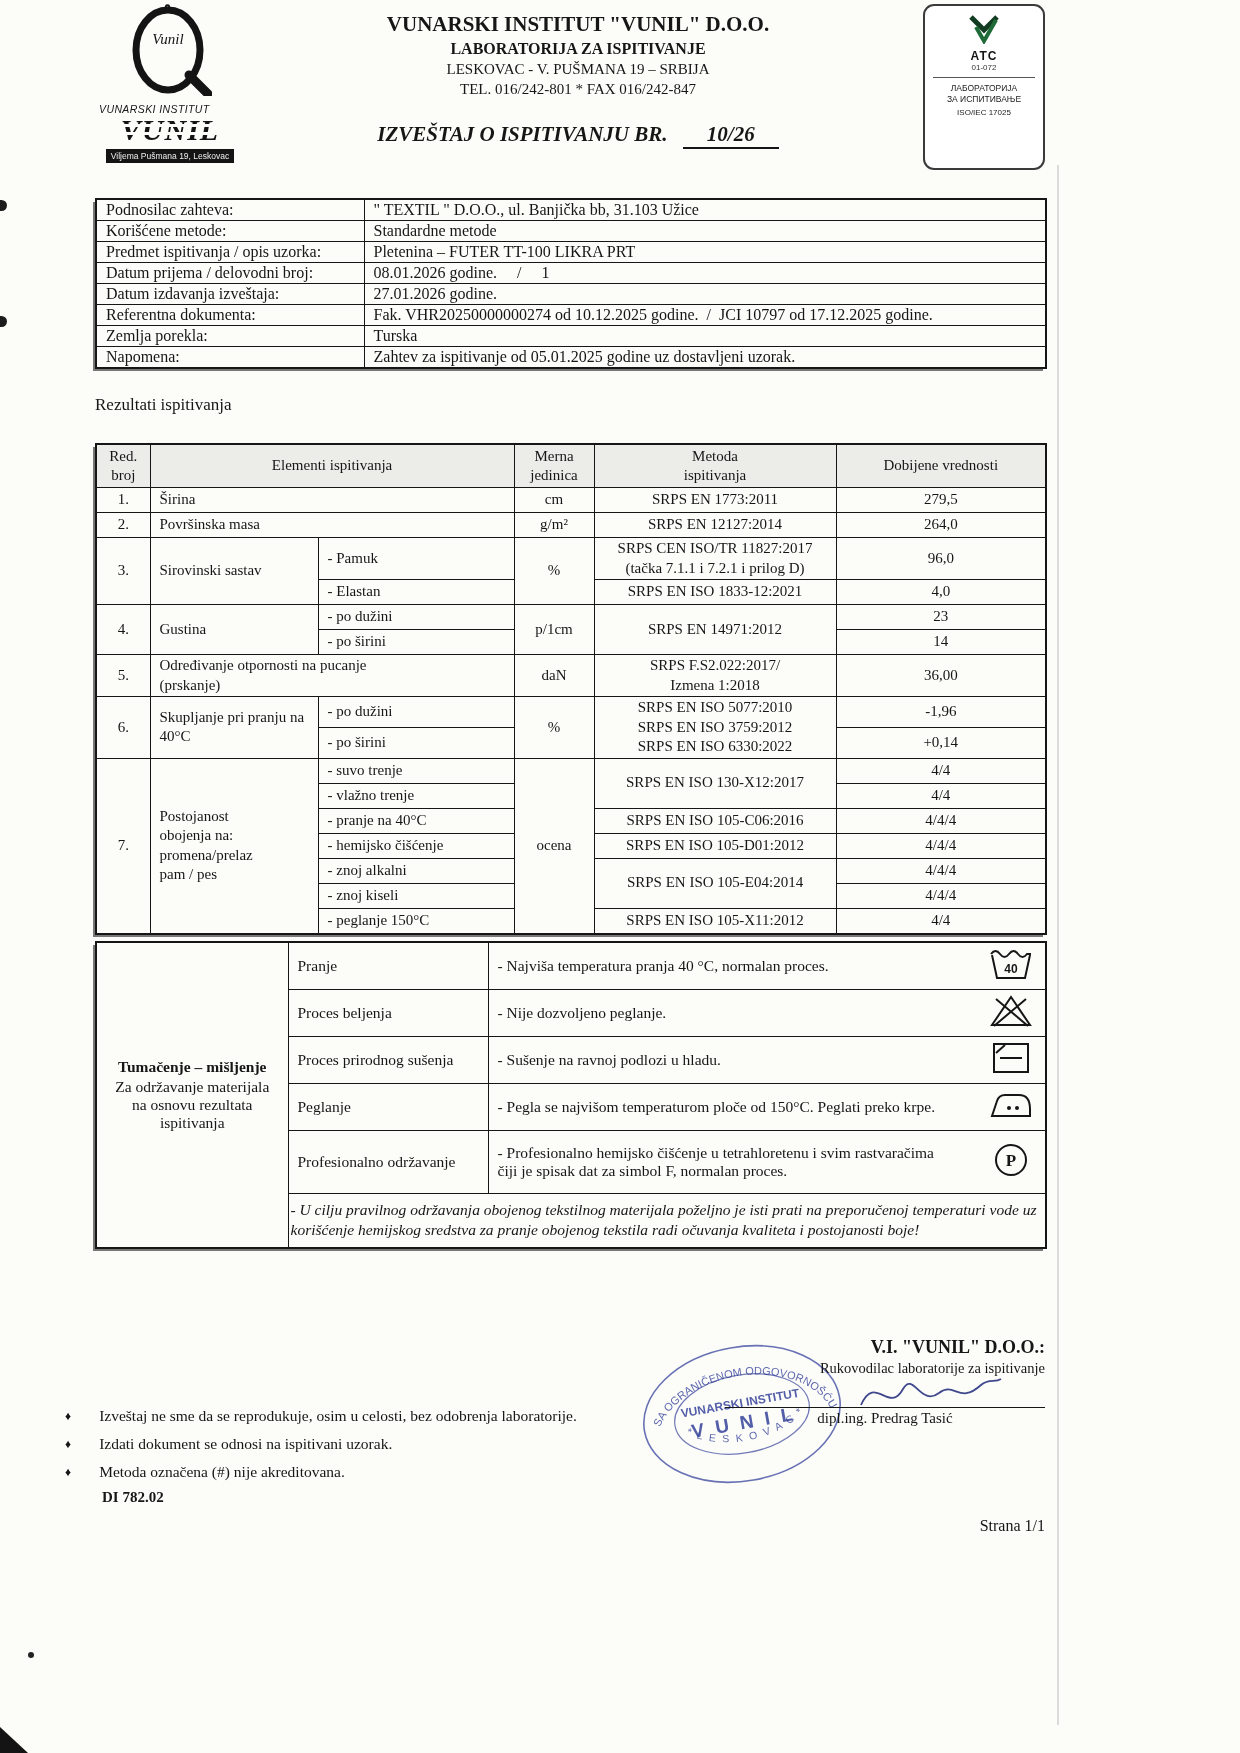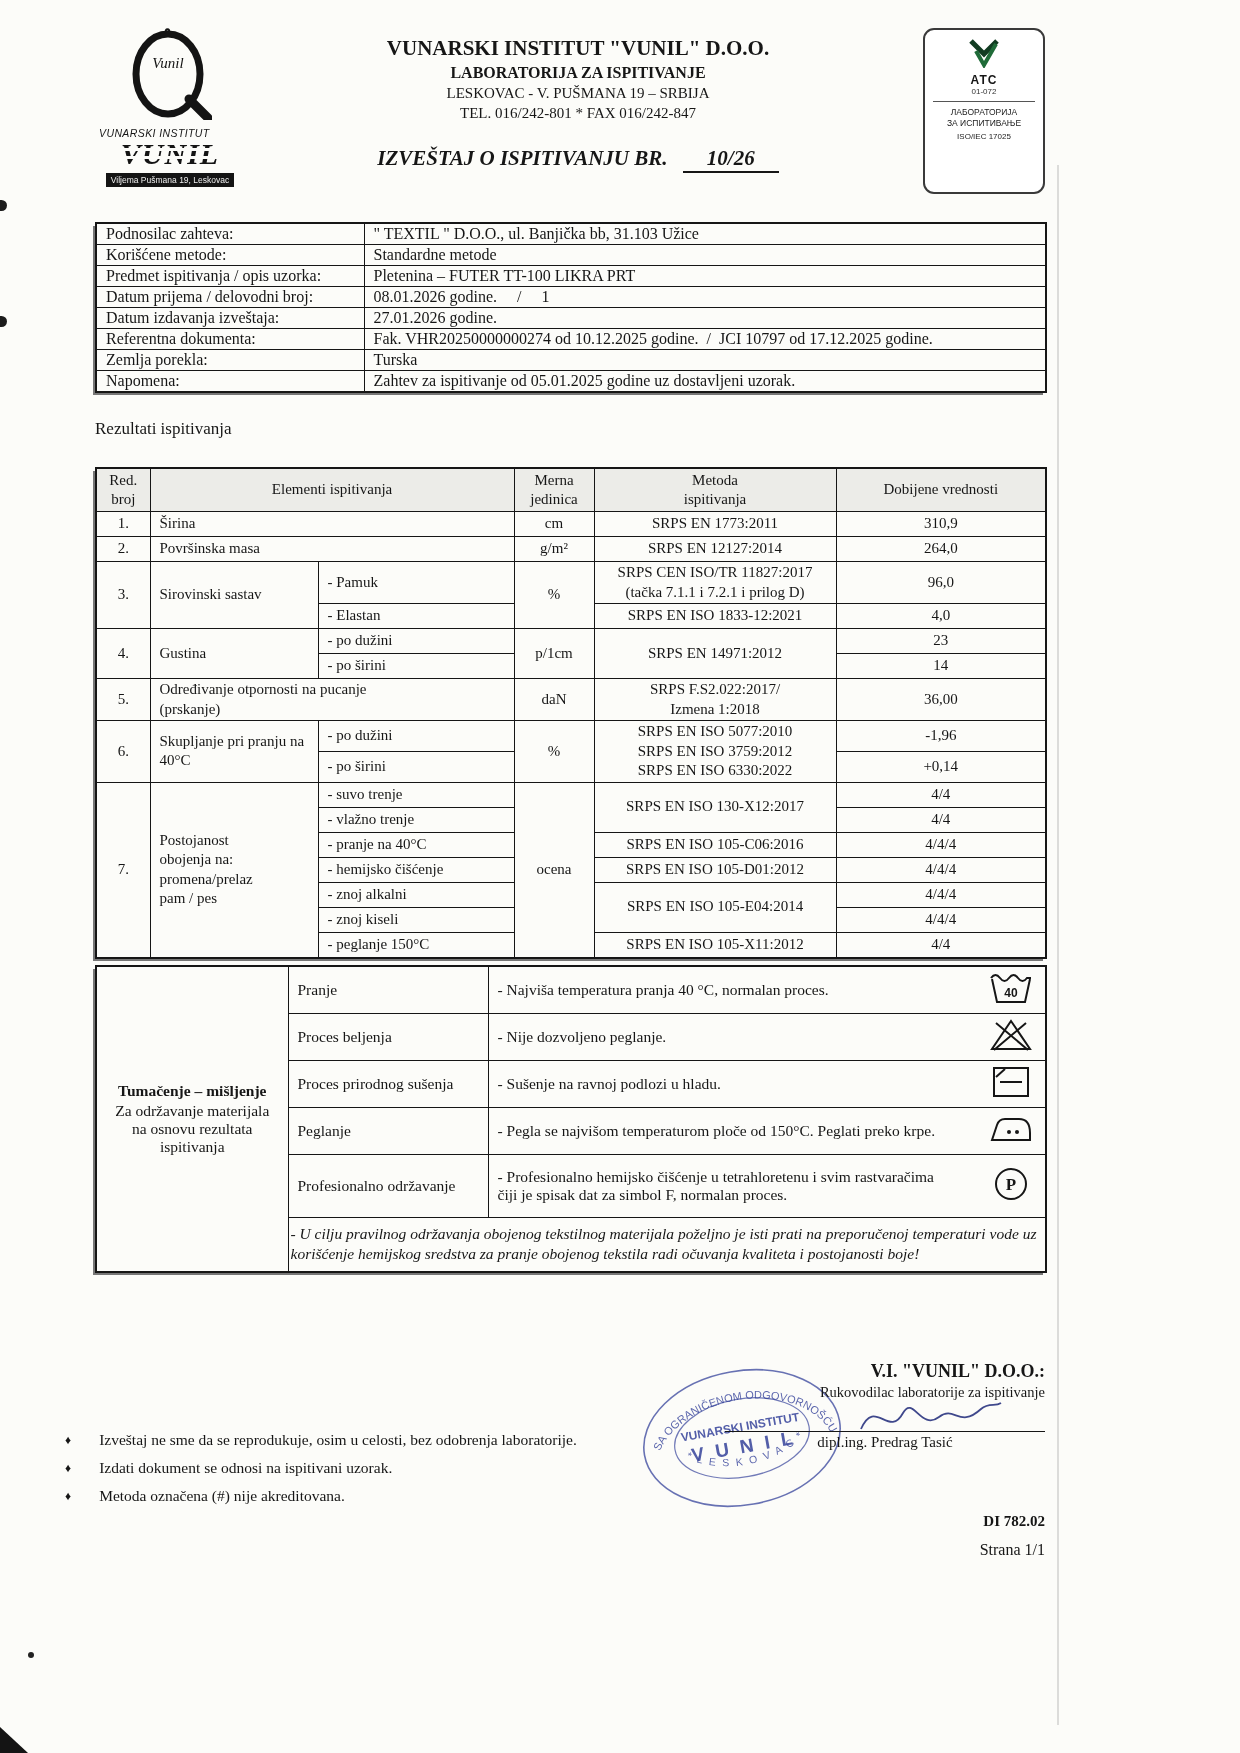--- a/index.html
+++ b/index.html
@@ -4,21 +4,21 @@
 <style>
   html,body{margin:0;padding:0}
   body{background:#8a8a8a}
   .page{position:relative;width:1240px;height:1753px;background:#fcfcf9;overflow:hidden;
         font-family:"Liberation Serif","DejaVu Serif",serif;color:#161616}
   .content{position:absolute;left:95px;top:0;width:950px}
   .pre{white-space:pre-line}
   .presp{white-space:pre-wrap}
 
   
-  .doc-header{display:flex;margin-top:28px}
+  .doc-header{display:flex;margin-top:4px}
   .logo-block{flex:0 0 150px;text-align:center}
   .logo-line1{font-size:10.5px;font-style:italic;letter-spacing:.4px;margin-top:3px;
               font-family:"Liberation Sans",sans-serif;text-align:left;padding-left:4px}
   .logo-brand{position:relative;display:inline-block;font-size:30px;font-weight:bold;font-style:italic;
               letter-spacing:1px;line-height:1;color:#141414;padding:0 4px}
   .logo-brand::after{content:"";position:absolute;left:0;right:0;top:9px;height:3px;background:#fcfcf9}
   .logo-brand::before{content:"";position:absolute;left:0;right:0;top:17px;height:3px;background:#fcfcf9}
   .logo-addr{display:inline-block;background:#141414;color:#eee;font-size:8.5px;padding:2px 5px;margin-top:1px;
              font-family:"Liberation Sans",sans-serif}
   .header-center{flex:1;text-align:center;padding-top:8px}
@@ -66,21 +66,21 @@
   .stamp{position:absolute;left:540px;top:6px}
   .sig-block{position:absolute;right:0;top:10px;width:320px;text-align:center}
   .company{font-size:18px;font-weight:bold;text-align:right}
   .role{font-size:14.5px;margin-top:2px;text-align:right}
   .sig-line{border-top:1.5px solid #161616;margin-top:30px}
   .signer{font-size:15px;margin-top:2px}
   .squiggle{position:absolute;right:40px;top:34px}
   .bullets{position:absolute;left:-30px;top:80px}
   .bullet-row{font-size:15.5px;margin-bottom:10px}
   .diamond{font-size:12px;margin-right:28px;vertical-align:1px}
-  .doc-code{position:absolute;left:0;width:100%;top:162px;text-align:right;font-size:15px;font-weight:bold}
+  .doc-code{position:absolute;left:7px;width:100%;top:162px;text-align:left;font-size:15px;font-weight:bold}
   .page-no{position:absolute;right:0;top:190px;font-size:16px}
 
   
   .scan-line{position:absolute;left:1057px;top:165px;width:2px;height:1560px;background:rgba(110,110,110,.22)}
   .dot-a{position:absolute;left:0;top:200px;width:7px;height:11px;background:#1c1c1c;border-radius:0 6px 6px 0}
   .dot-b{position:absolute;left:0;top:316px;width:7px;height:11px;background:#1c1c1c;border-radius:0 6px 6px 0}
   .dot-c{position:absolute;left:28px;top:1652px;width:6px;height:6px;background:#222;border-radius:50%}
   .corner{position:absolute;left:0;bottom:0;width:0;height:0;border-bottom:26px solid #141414;border-right:28px solid transparent}
 </style>
 </head>
@@ -190,21 +190,21 @@
 ispitivanja</th>
           <th>Dobijene vrednosti</th>
         </tr>
       </thead>
       <tbody>
         <tr>
           <td class="c">1.</td>
           <td colspan="2" class="l">Širina</td>
           <td class="c">cm</td>
           <td class="c">SRPS EN 1773:2011</td>
-          <td class="c">310,9</td>
+          <td class="c">279,5</td>
         </tr>
         <tr>
           <td class="c">2.</td>
           <td colspan="2" class="l">Površinska masa</td>
           <td class="c">g/m²</td>
           <td class="c">SRPS EN 12127:2014</td>
           <td class="c">264,0</td>
         </tr>
         <tr class="tall">
           <td class="c" rowspan="2">3.</td>

